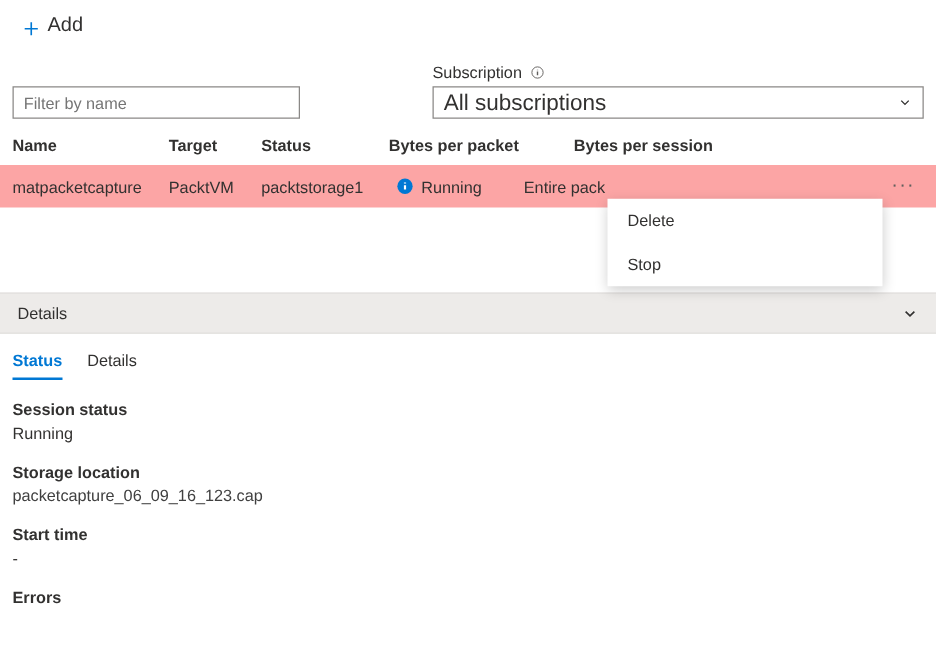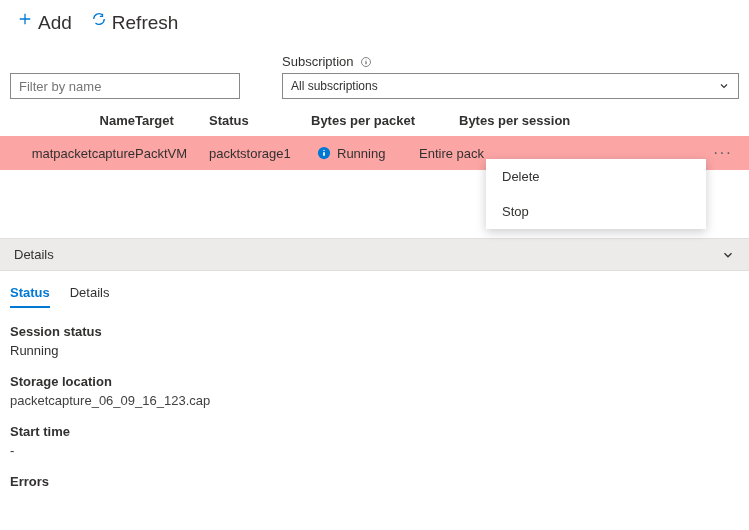--- a/index.html
+++ b/index.html
@@ -18,27 +18,27 @@
       position: relative;
     }
     .toolbar {
       display: flex;
       align-items: center;
       padding: 8px 10px;
       gap: 4px;
     }
     .toolbar-btn {
       display: flex;
-      align-items: flex-start;
+      align-items: flex-end;
       gap: 6px;
       background: none;
       border: none;
       padding: 4px 8px;
       cursor: pointer;
-      font-size: 19px;
+      font-size: 16px;
       color: #323130;
     }
     .toolbar-btn svg {
       width: 14px;
       height: 14px;
       stroke: #0078d4;
       fill: none;
     }
     .filter-row {
       display: flex;
@@ -49,61 +49,61 @@
     .filter-input {
       width: 230px;
       height: 26px;
       border: 1px solid #8a8886;
       padding: 12px 8px;
       font-size: 13px;
       color: #605e5c;
     }
     .subscription-block {
       flex: 1;
-      margin-left: 32px;
+      margin-left: 96px;
     }
     .subscription-label {
       display: flex;
       align-items: center;
       gap: 6px;
       font-size: 13px;
       color: #323130;
       margin-bottom: 4px;
     }
     .subscription-label svg {
       width: 12px;
       height: 12px;
       stroke: #605e5c;
       fill: none;
     }
     .subscription-select {
       width: 100%;
       height: 26px;
       border: 1px solid #8a8886;
       padding: 0 8px;
-      font-size: 12px;
+      font-size: 18px;
       display: flex;
       align-items: center;
       justify-content: space-between;
       cursor: pointer;
     }
     .subscription-select svg {
       width: 12px;
       height: 12px;
       stroke: #323130;
       fill: none;
     }
     .table-header {
       display: flex;
       padding: 10px 10px 8px;
       font-size: 13px;
       font-weight: 600;
       color: #323130;
     }
-    .col-name { width: 125px; text-align: right; }
+    .col-name { width: 125px; }
     .col-target { width: 74px; }
     .col-storage { width: 108px; }
     .col-status { width: 102px; }
     .col-bytes-packet { width: 148px; }
     .col-bytes-session { flex: 1; }
     .col-action { width: 30px; }
     .table-row {
       display: flex;
       align-items: center;
       padding: 8px 10px;
@@ -195,26 +195,20 @@
   </style>
 </head>
 <body>
 
 <div class="toolbar">
   <button class="toolbar-btn">
     <svg viewBox="0 0 16 16">
         <path d="M8 2v12M2 8h12" stroke-width="1.5"></path>
       </svg>
     <span>Add</span>
-  </button>
-  <button class="toolbar-btn">
-    <svg viewBox="0 0 16 16">
-        <path d="M2 8a6 6 0 0 1 10-4.5M14 8a6 6 0 0 1-10 4.5M12 2v3h-3" stroke-width="1.5"></path>
-      </svg>
-    <span>Refresh</span>
   </button>
 </div>
 
 <div class="filter-row">
   <input class="filter-input" placeholder="Filter by name" style="">
   <div class="subscription-block">
     <div class="subscription-label">
       <span>Subscription</span>
       <svg viewBox="0 0 16 16">
           <circle cx="8" cy="8" r="6" stroke-width="1"></circle>

